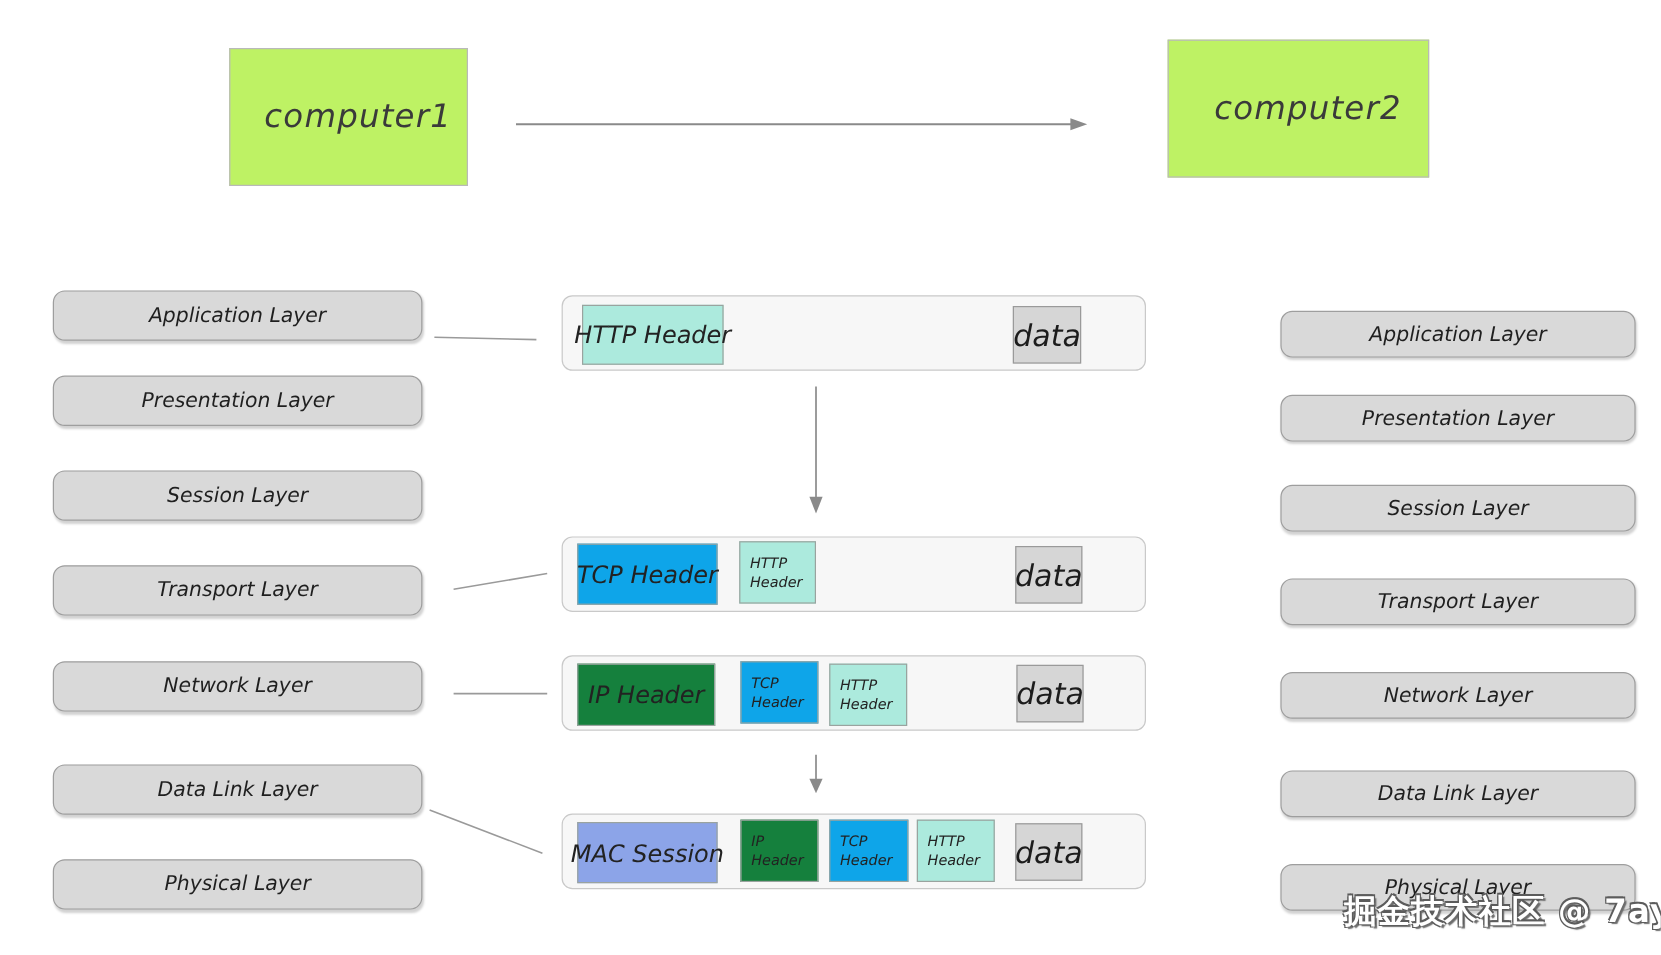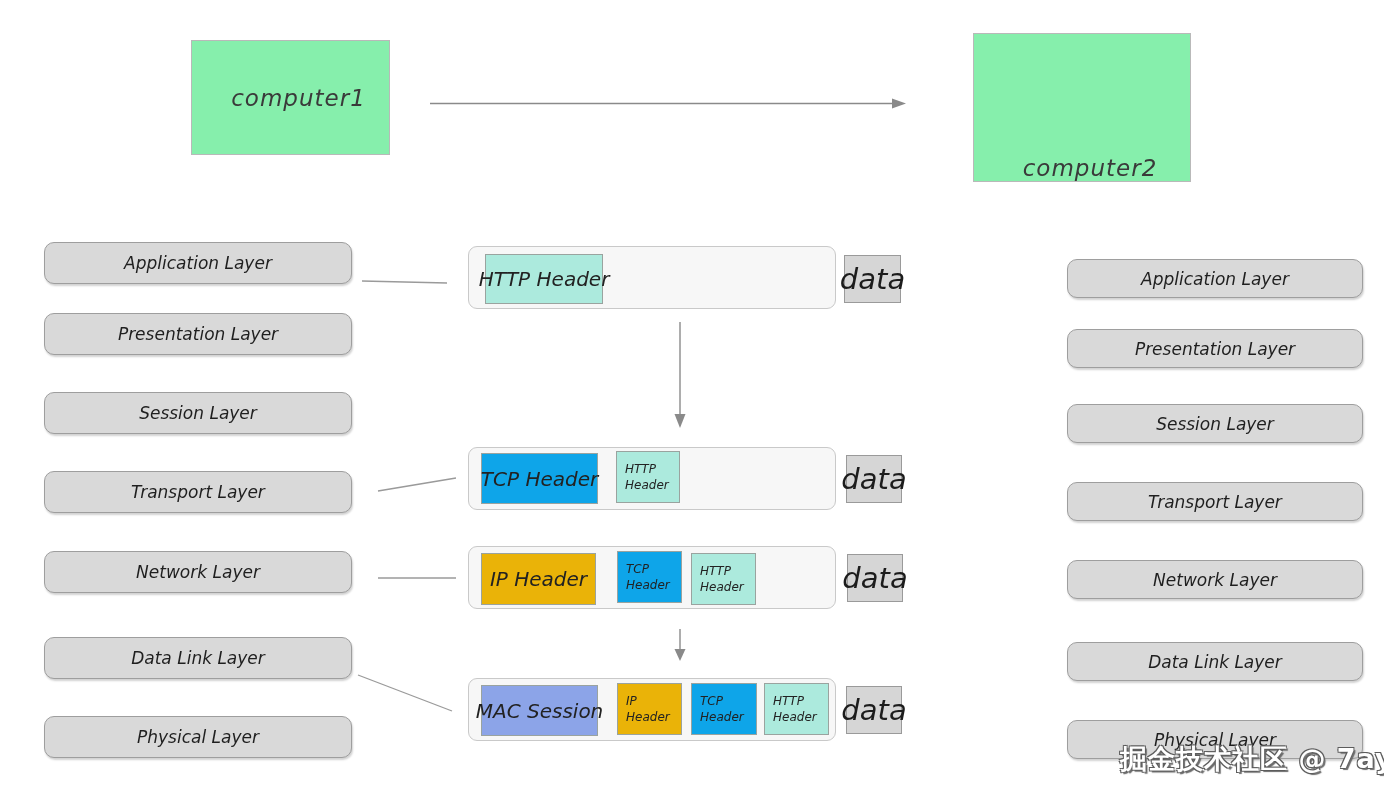--- a/index.html
+++ b/index.html
@@ -7,66 +7,66 @@
   .canvas {
     position: relative; width: 1384px; height: 796px;
     background: #ffffff; overflow: hidden;
     font-style: italic; 
     color: #2d2d2d;
   }
   .arrow-layer { position: absolute; left: 0; top: 0; width: 1384px; height: 796px; pointer-events: none; }
 
   
   .computer-box {
-    position: absolute; background: #86efac; border: 1px solid #b9b9b9;
+    position: absolute; background: #bef264; border: 1px solid #b9b9b9;
     display: flex; align-items: center; justify-content: center;
-    font-size: 23px; letter-spacing: 1px; color: #3a3a3a; padding-left: 16px;
+    font-size: 27px; letter-spacing: 1px; color: #3a3a3a; padding-left: 16px;
   }
   .computer1 { left: 191px; top: 40px; width: 199px; height: 115px; }
-  .computer2 { left: 973px; top: 33px; width: 218px; height: 149px; align-items: flex-end; }
+  .computer2 { left: 973px; top: 33px; width: 218px; height: 115px; }
 
   
   .layer-box {
     position: absolute; background: #d9d9d9; border: 1px solid #9e9e9e;
     border-radius: 10px; display: flex; align-items: center; justify-content: center;
     font-size: 17px; color: #1f1f1f;
     box-shadow: 1px 2px 2px rgba(0,0,0,0.18);
   }
   .l-left  { left: 44px;  width: 308px; height: 42px; }
   .l-right { left: 1067px; width: 296px; height: 39px; }
   .ll-0 { top: 242px; } .ll-1 { top: 313px; } .ll-2 { top: 392px; }
   .ll-3 { top: 471px; } .ll-4 { top: 551px; } .ll-5 { top: 637px; } .ll-6 { top: 716px; }
   .lr-0 { top: 259px; } .lr-1 { top: 329px; } .lr-2 { top: 404px; }
   .lr-3 { top: 482px; } .lr-4 { top: 560px; } .lr-5 { top: 642px; } .lr-6 { top: 720px; }
 
   
   .packet {
-    position: absolute; left: 468px; width: 368px; height: 63px;
+    position: absolute; left: 468px; width: 487px; height: 63px;
     background: #f7f7f7; border: 1px solid #c9c9c9; border-radius: 9px;
   }
   .pk-0 { top: 246px; } .pk-1 { top: 447px; } .pk-2 { top: 546px; } .pk-3 { top: 678px; }
 
   .seg {
     position: absolute; border: 1px solid #9aa39f;
     display: flex; align-items: center; justify-content: center;
     color: #222;
   }
   .seg-large { font-size: 20px; white-space: nowrap; }
   .seg-small {
     font-size: 12px; line-height: 1.35; justify-content: flex-start;
     padding-left: 8px; text-align: left;
   }
   .c-http { background: #aceadd; }
   .c-tcp  { background: #0ea5e9; }
-  .c-ip   { background: #eab308; }
+  .c-ip   { background: #15803d; }
   .c-mac  { background: #8ca4e8; }
   .seg-data {
     position: absolute; background: #d6d6d6; border: 1px solid #9a9a9a;
     display: flex; align-items: center; justify-content: center;
-    font-size: 29px; color: #1c1c1c;
+    font-size: 25px; color: #1c1c1c;
   }
 
   
   .watermark {
     position: absolute; left: 1120px; top: 741px;
     font-size: 27px; font-weight: bold; font-style: normal;
     color: #ffffff; letter-spacing: 1px; white-space: nowrap;
     text-shadow: -1px -1px 0 #5c5c5c, 1px -1px 0 #5c5c5c,
                  -1px 1px 0 #5c5c5c, 2px 2px 1px #6b6b6b;
   }

